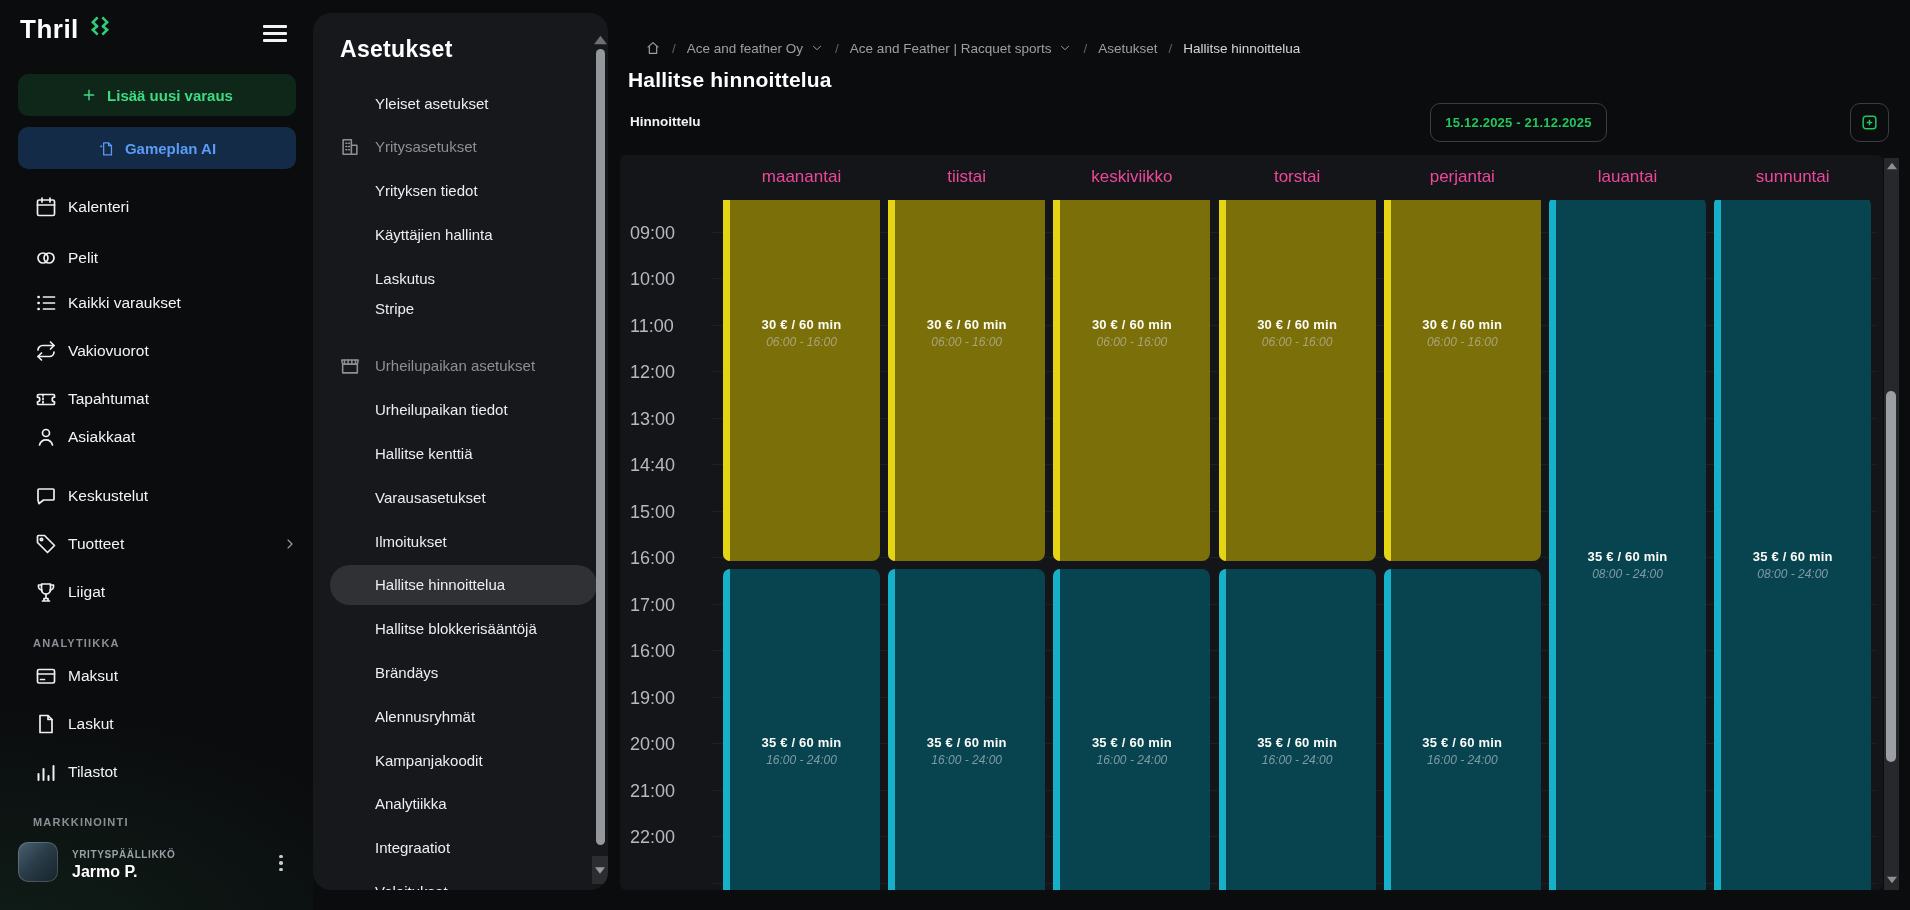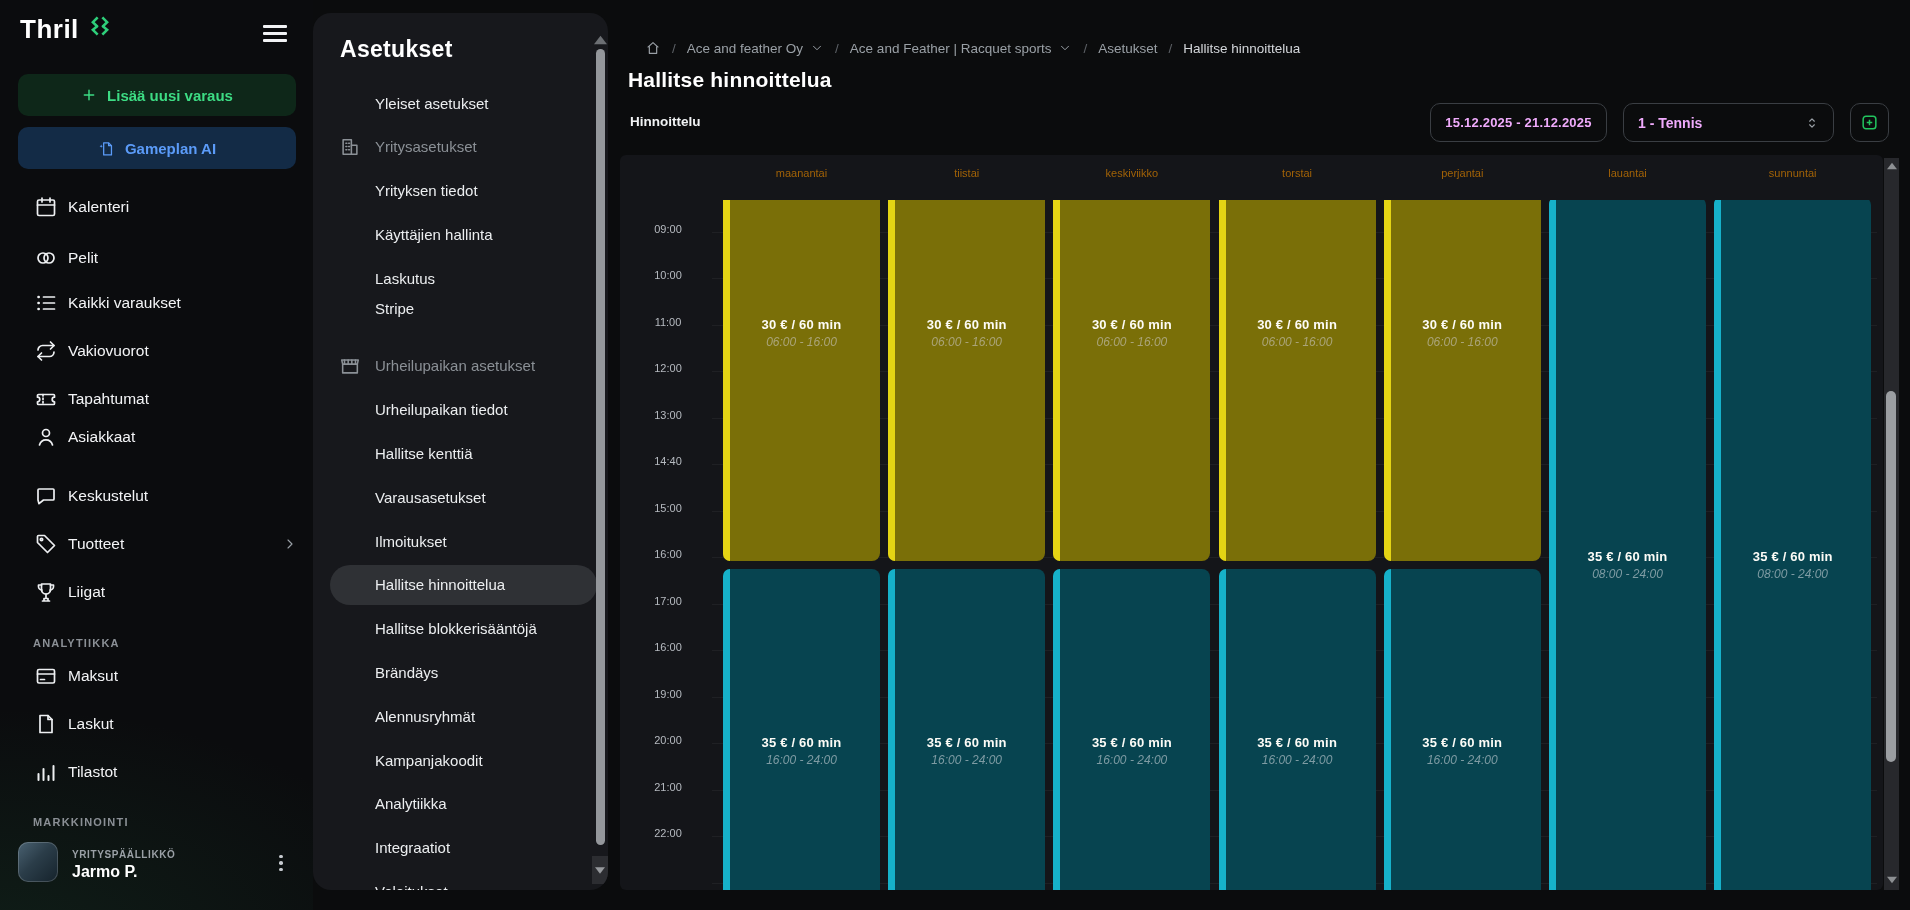--- a/index.html
+++ b/index.html
@@ -46,33 +46,33 @@
 
   
   .crumbs{left:645px;top:38px;height:20px;display:flex;align-items:center;gap:11px;font-size:13.5px;color:#9aa0a6;}
   .crumb{display:flex;align-items:center;gap:7px;cursor:pointer;}
   .crumb-sep{color:#5d6166;}
   .crumb.current{color:#d4d7db;cursor:default;}
   .cicon{width:16px;height:16px;color:#9aa0a6;}
   .chev-dn{width:14px;height:14px;color:#9aa0a6;}
   .page-title{left:628px;top:68px;font-size:21px;font-weight:bold;color:#fff;letter-spacing:.2px;}
   .subtitle{left:630px;top:114px;font-size:13.5px;font-weight:bold;color:#f1f3f4;}
-  .pill{top:103px;height:39px;border:1px solid #3a3e43;border-radius:10px;display:flex;align-items:center;background:transparent;color:#f0abfc;cursor:pointer;}
+  .pill{top:103px;height:39px;border:1px solid #3a3e43;border-radius:10px;display:flex;align-items:center;background:transparent;color:#22c55e;cursor:pointer;}
   .date-pill{left:1430px;width:177px;justify-content:center;font-size:13px;font-weight:600;letter-spacing:.2px;}
   .facility-select{left:1623px;width:211px;padding:0 14px;font-size:14px;font-weight:600;justify-content:space-between;}
   .stepper{width:14px;height:18px;color:#9aa0a6;}
   .add-btn{left:1850px;width:39px;justify-content:center;color:#22c55e;}
   .add-btn svg{width:19px;height:19px;}
 
   
   .cal{left:620px;top:155px;width:1263px;height:735px;background:#141519;border-radius:6px;}
-  .day-head{position:absolute;top:12px;height:20px;font-size:11px;color:#a16207;text-align:center;}
+  .day-head{position:absolute;top:12px;height:20px;font-size:17px;color:#ec4899;text-align:center;}
   .cal-view{position:absolute;left:0;top:45px;width:1263px;height:690px;overflow:hidden;}
   .hline{position:absolute;left:92px;width:1165px;height:1px;background:rgba(255,255,255,.05);}
-  .tlabel{position:absolute;left:10px;width:76px;text-align:center;font-size:11px;color:#b6bac0;}
+  .tlabel{position:absolute;left:10px;width:76px;text-align:left;font-size:18px;color:#b6bac0;}
   .block{position:absolute;border-radius:8px;display:flex;flex-direction:column;align-items:center;justify-content:center;gap:3px;cursor:pointer;}
   .block .stripe{position:absolute;left:0;top:0;bottom:0;width:7px;border-radius:8px 0 0 8px;}
   .block .bprice{font-size:13px;font-weight:600;color:#fdfcf7;letter-spacing:.2px;position:relative;}
   .block .btime{font-size:12px;position:relative;font-style:italic;}
 
   
   .mscroll-track{left:1884px;top:158px;width:15px;height:732px;background:#27282c;}
   .mscroll-up{left:1887px;top:162px;width:10px;height:8px;color:#8d9093;cursor:pointer;}
   .mscroll-down{left:1887px;top:876px;width:10px;height:8px;color:#8d9093;cursor:pointer;}
   .mscroll-thumb{left:1886px;top:391px;width:10px;height:371px;border-radius:5px;background:#9b9ea2;cursor:pointer;}
@@ -328,27 +328,20 @@
       <span class="crumb-sep">/</span>
       <span class="crumb current">
         <span>Hallitse hinnoittelua</span>
       </span>
     </div>
 
   <div class="abs page-title">Hallitse hinnoittelua</div>
   <div class="abs subtitle">Hinnoittelu</div>
 
   <div class="abs pill date-pill">15.12.2025 - 21.12.2025</div>
-  <div class="abs pill facility-select">
-    <span>1 - Tennis</span>
-    <svg class="stepper" viewBox="0 0 24 24" fill="none" stroke="currentColor" stroke-width="2" stroke-linecap="round" stroke-linejoin="round">
-        <path d="M8 9l4-4 4 4"></path>
-        <path d="M8 15l4 4 4-4"></path>
-      </svg>
-  </div>
   <div class="abs pill add-btn">
     <svg viewBox="0 0 24 24" fill="none" stroke="currentColor" stroke-width="1.9" stroke-linejoin="round">
         <rect x="4" y="4" width="16" height="16" rx="3.5"></rect>
         <path d="M12 8.5v7M8.5 12h7"></path>
       </svg>
   </div>
 
   <div class="abs cal">
     <div id="cal-heads">
         <div class="day-head" style="left: 103px; width: 157px;">maanantai</div>

